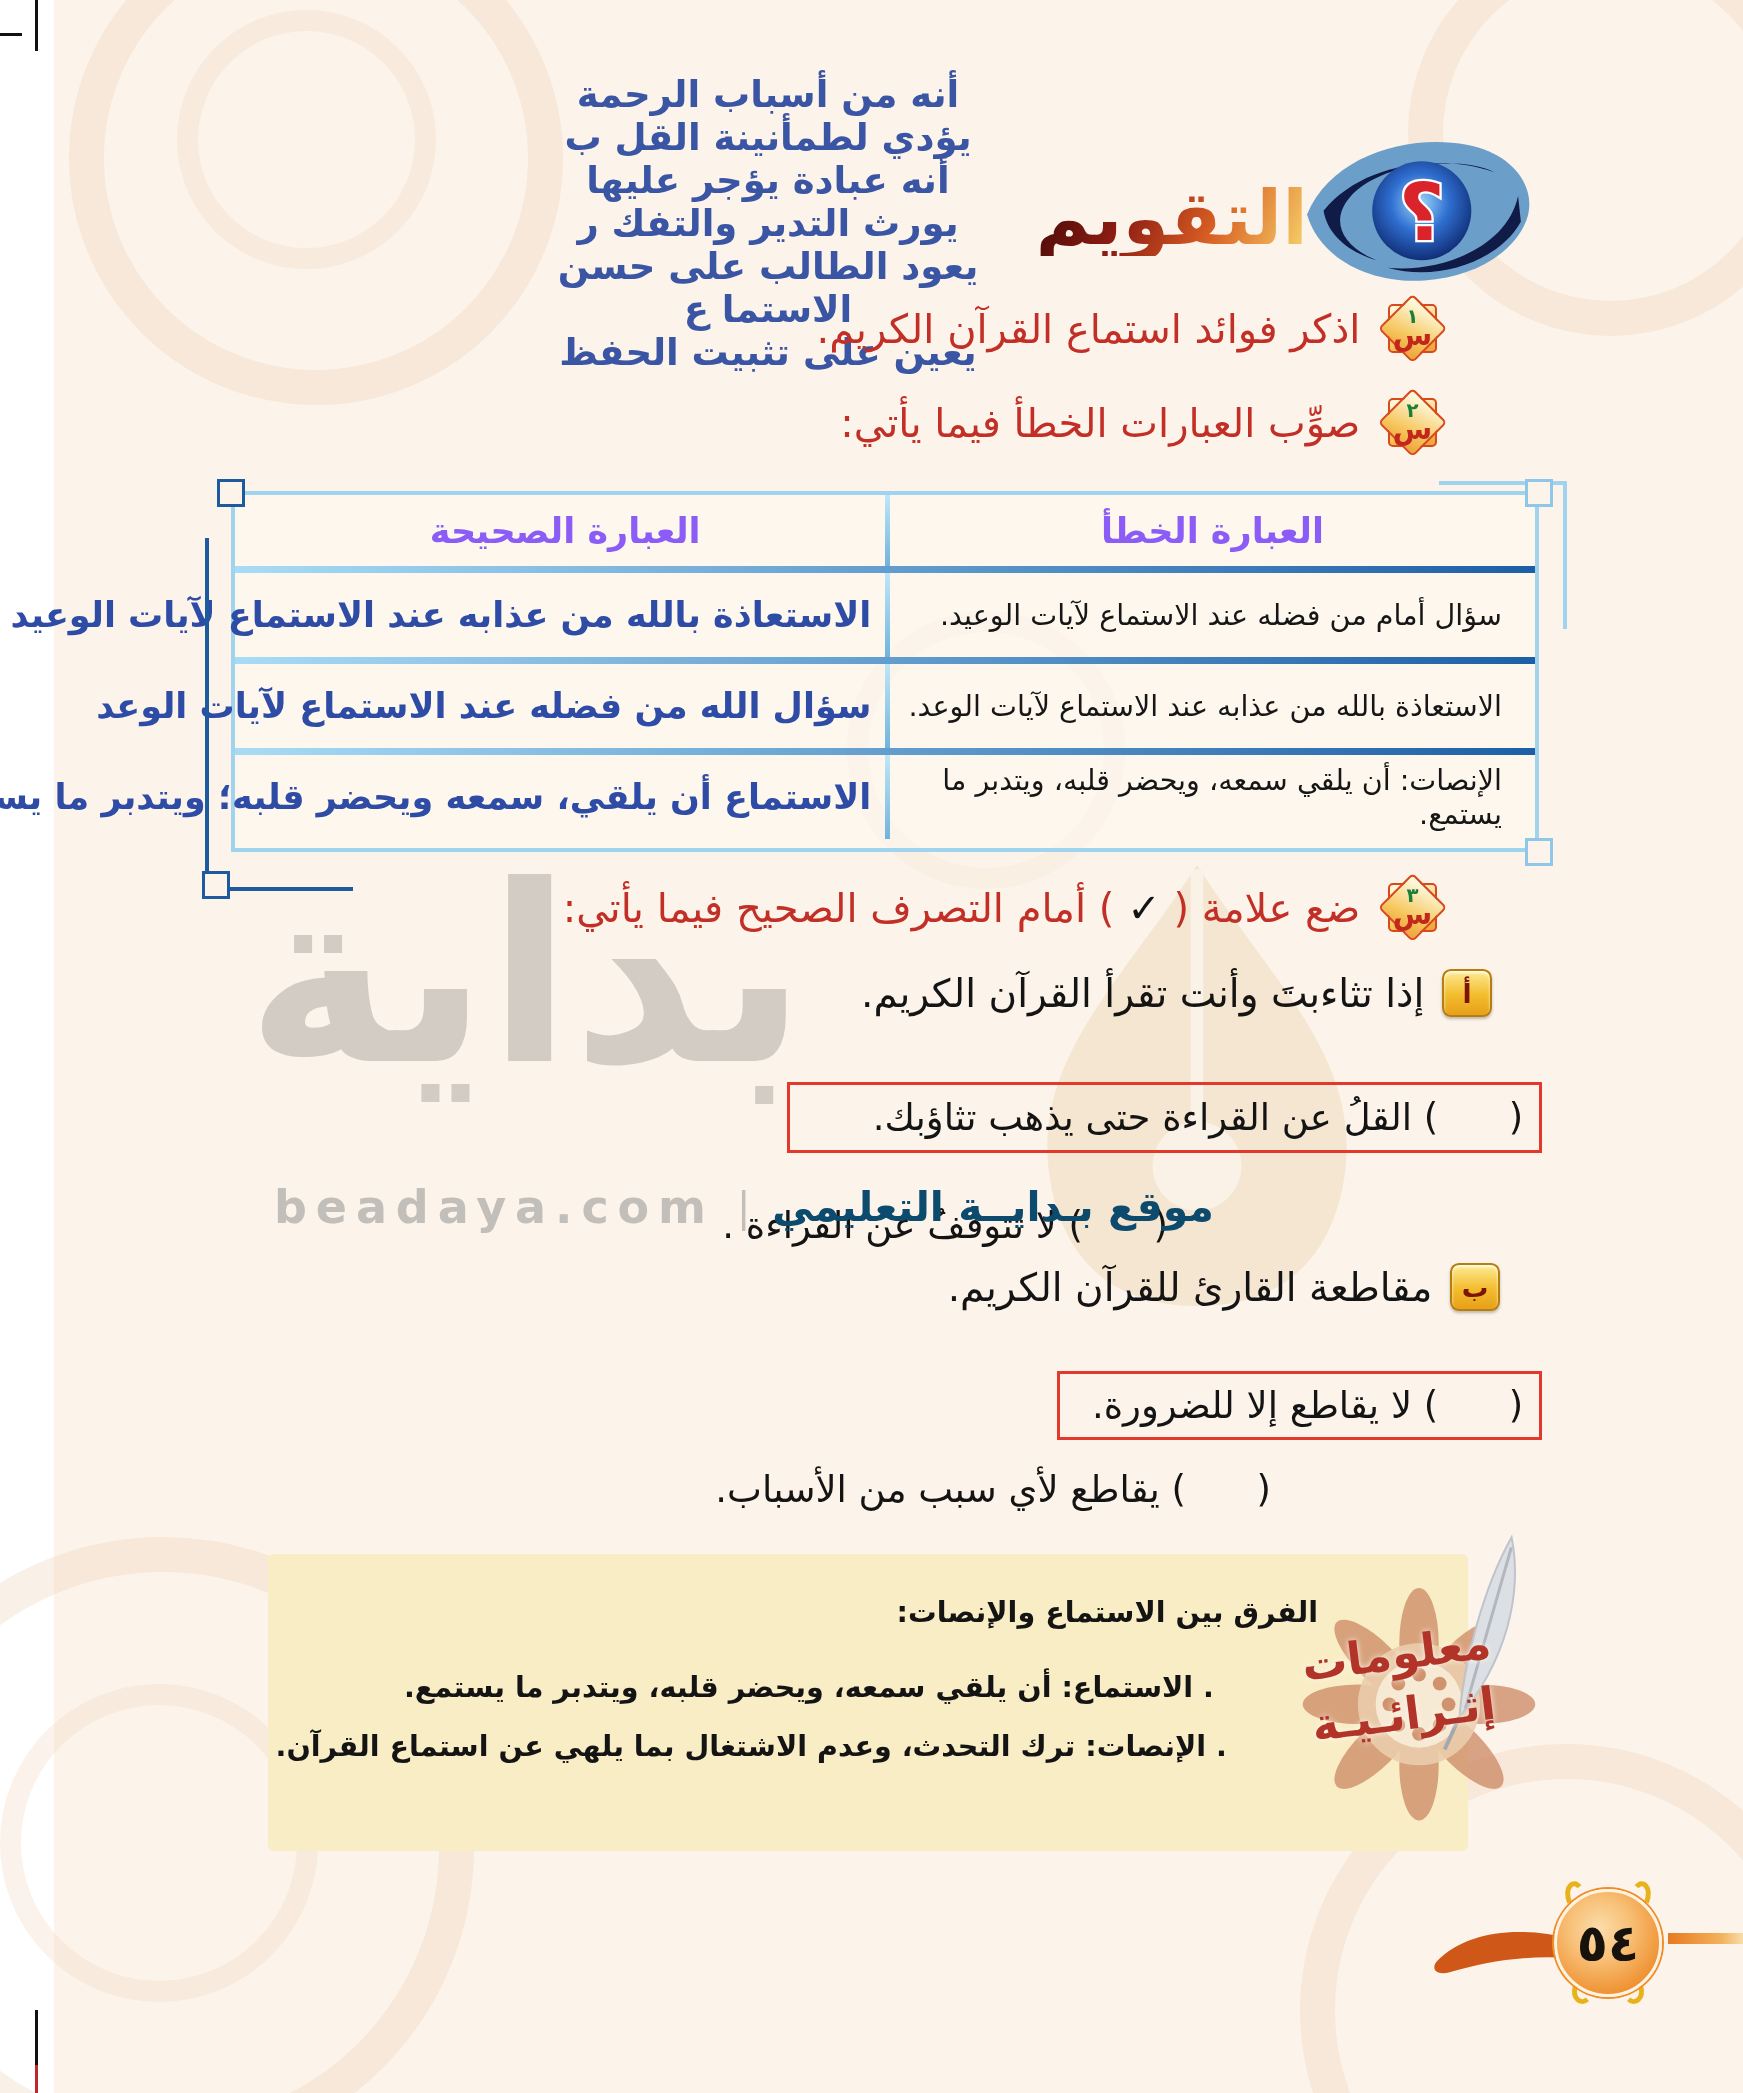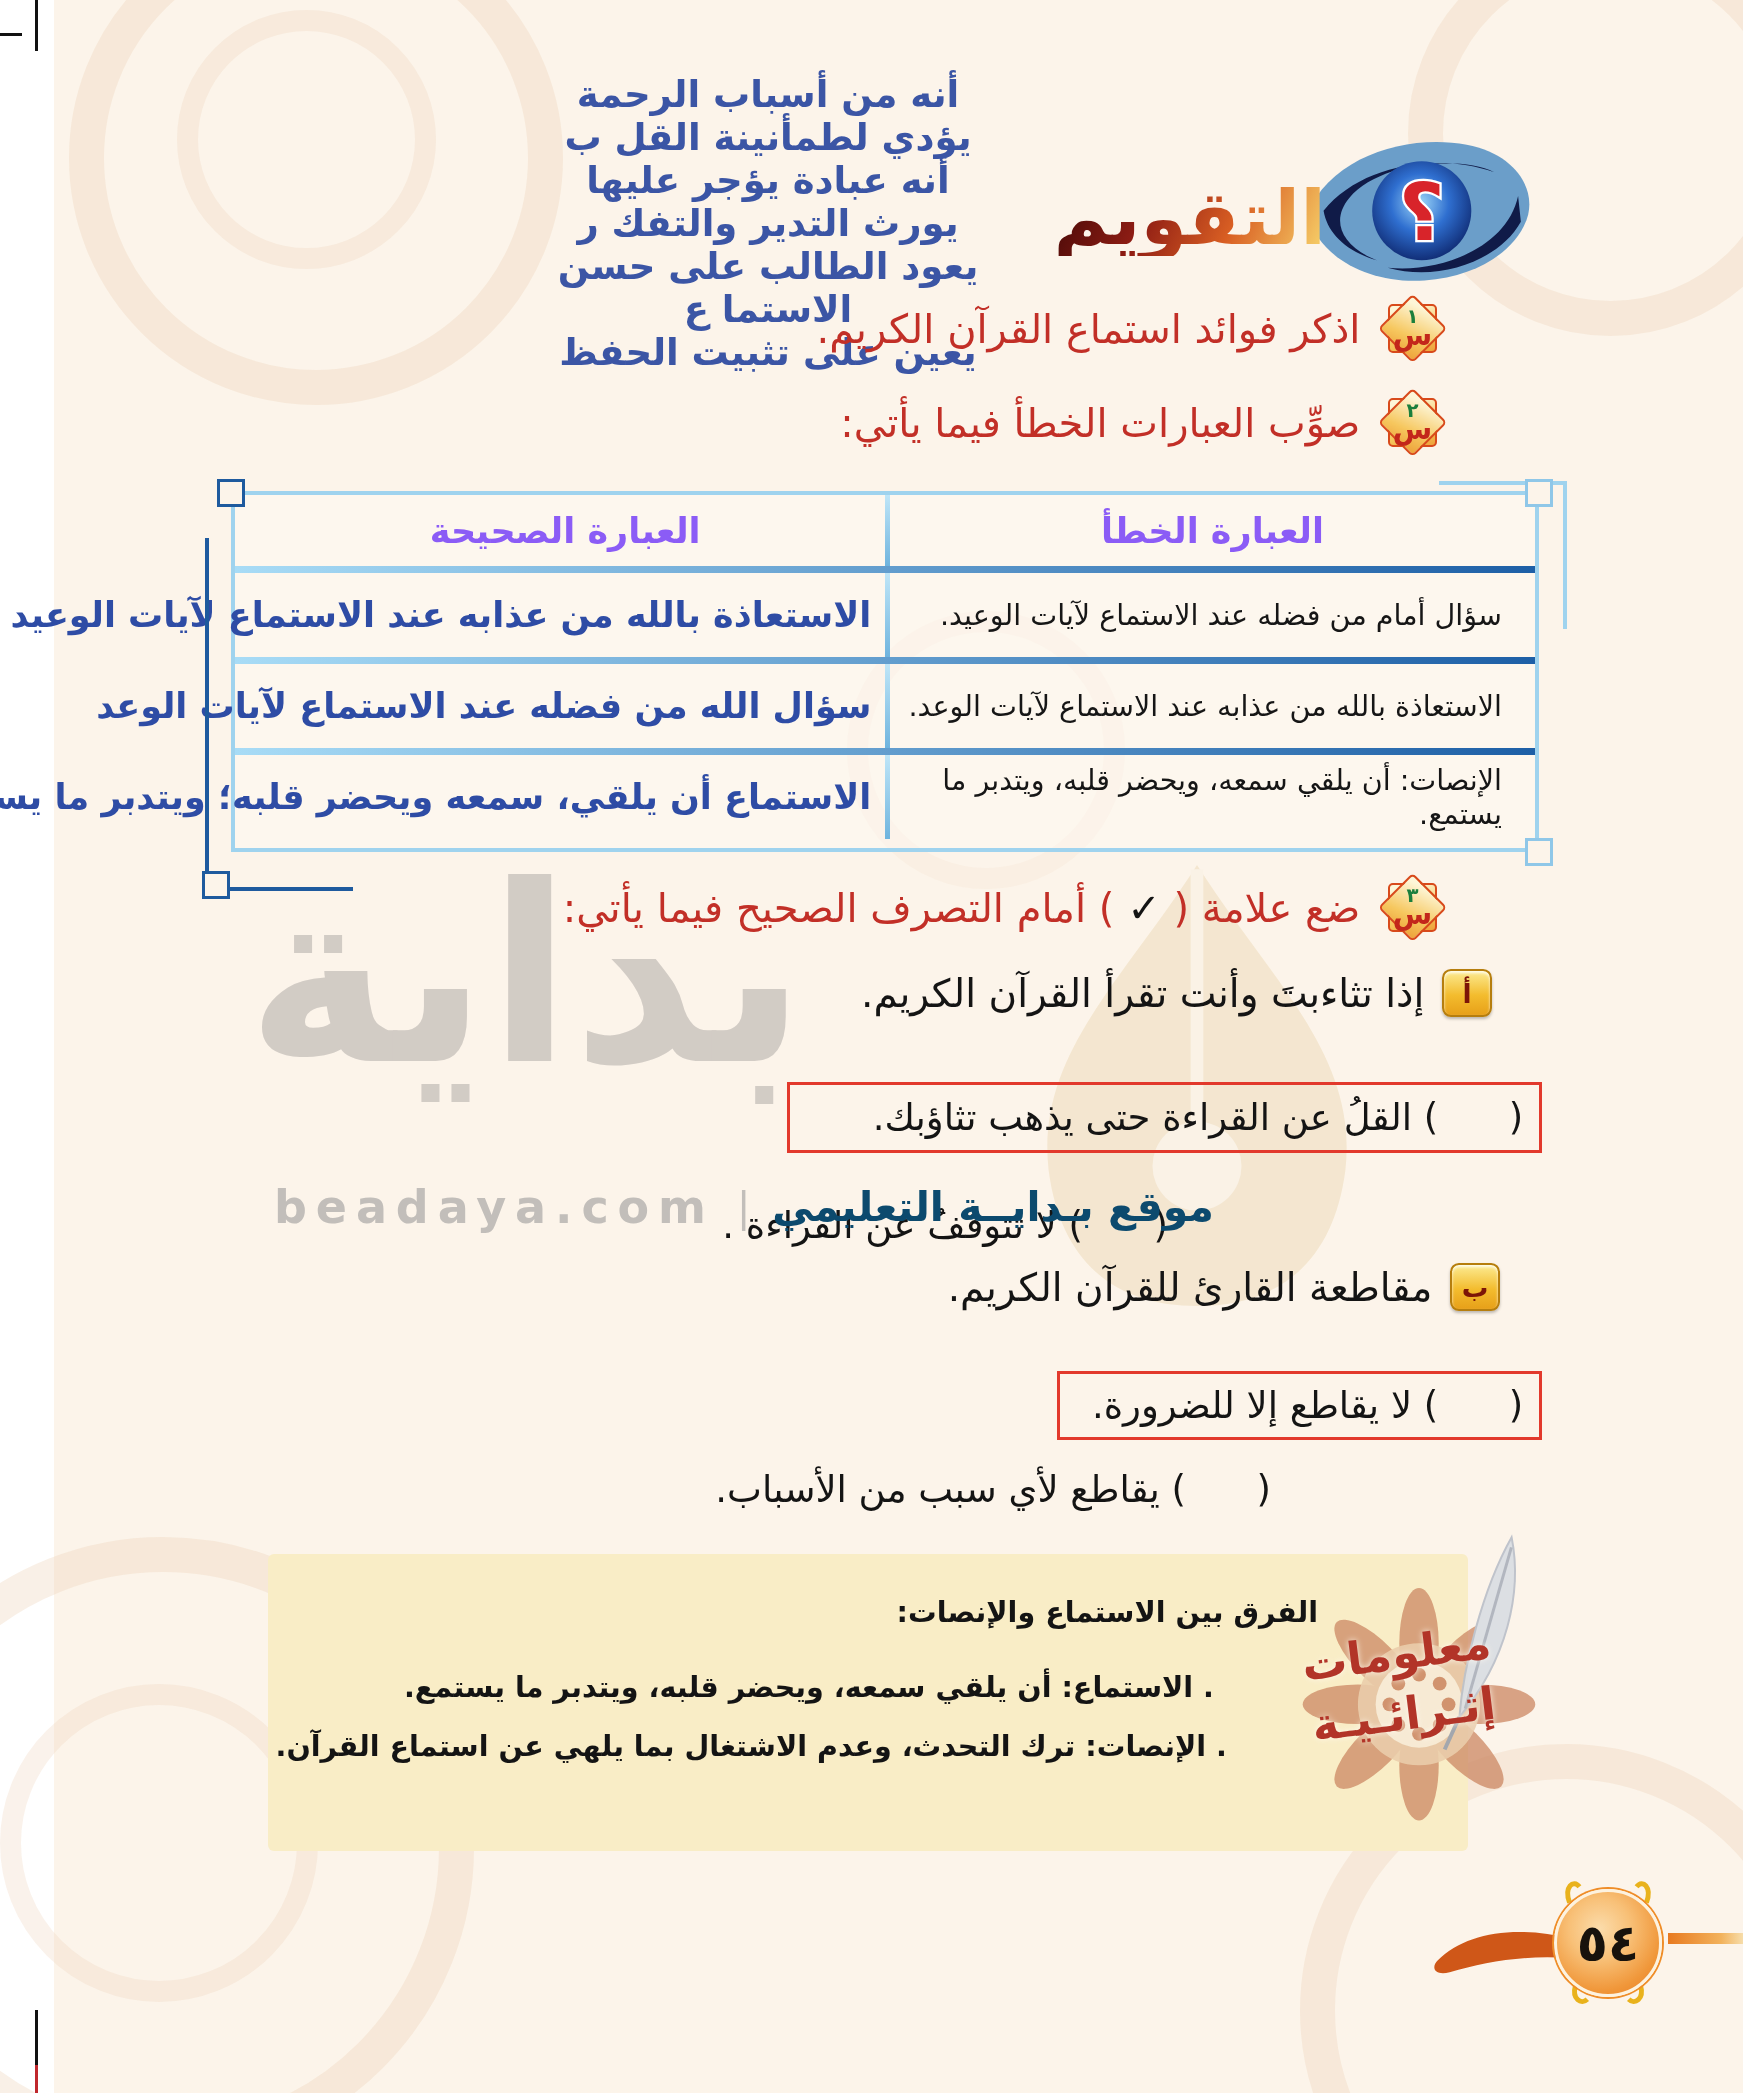--- a/index.html
+++ b/index.html
@@ -9,21 +9,21 @@
   .swirl{position:absolute;border-radius:50%;border:35px solid rgba(238,210,182,.33);}
   .swirl.inner{border-width:21.7px;border-color:rgba(238,210,182,.28);}
   
   .mark{position:absolute;background:#111;}
   .mark.red{background:#c0272d;}
 
   
   .benefits{position:absolute;top:73px;right:715px;width:522px;text-align:center;direction:rtl;
             color:#3b55a5;font-weight:bold;font-size:37px;line-height:43px;}
   
-  .logo-title{position:absolute;top:181px;right:418px;font-size:75px;font-weight:bold;direction:rtl;
+  .logo-title{position:absolute;top:181px;right:436px;font-size:75px;font-weight:bold;direction:rtl;
               background:linear-gradient(115deg,#4a0a08 5%,#8f1d14 35%,#d95f23 65%,#f4c763 95%);
               -webkit-background-clip:text;background-clip:text;color:transparent;line-height:1;}
   .logo-eye{position:absolute;top:130px;right:203px;width:244px;height:156px;}
 
   
   .qrow{position:absolute;display:flex;direction:rtl;align-items:flex-start;gap:19.7px;}
   .qtext{color:#c22f27;font-size:40px;line-height:1.25;direction:rtl;white-space:nowrap;padding-top:7.9px;}
   .qtext .chk{color:#141414;font-weight:bold;}
   .star{position:relative;width:65px;height:65px;flex:0 0 65px;}
   .star .sq{position:absolute;inset:7.9px;background:linear-gradient(160deg,#fdf6d8 10%,#f6c75e 65%,#eda23a);

